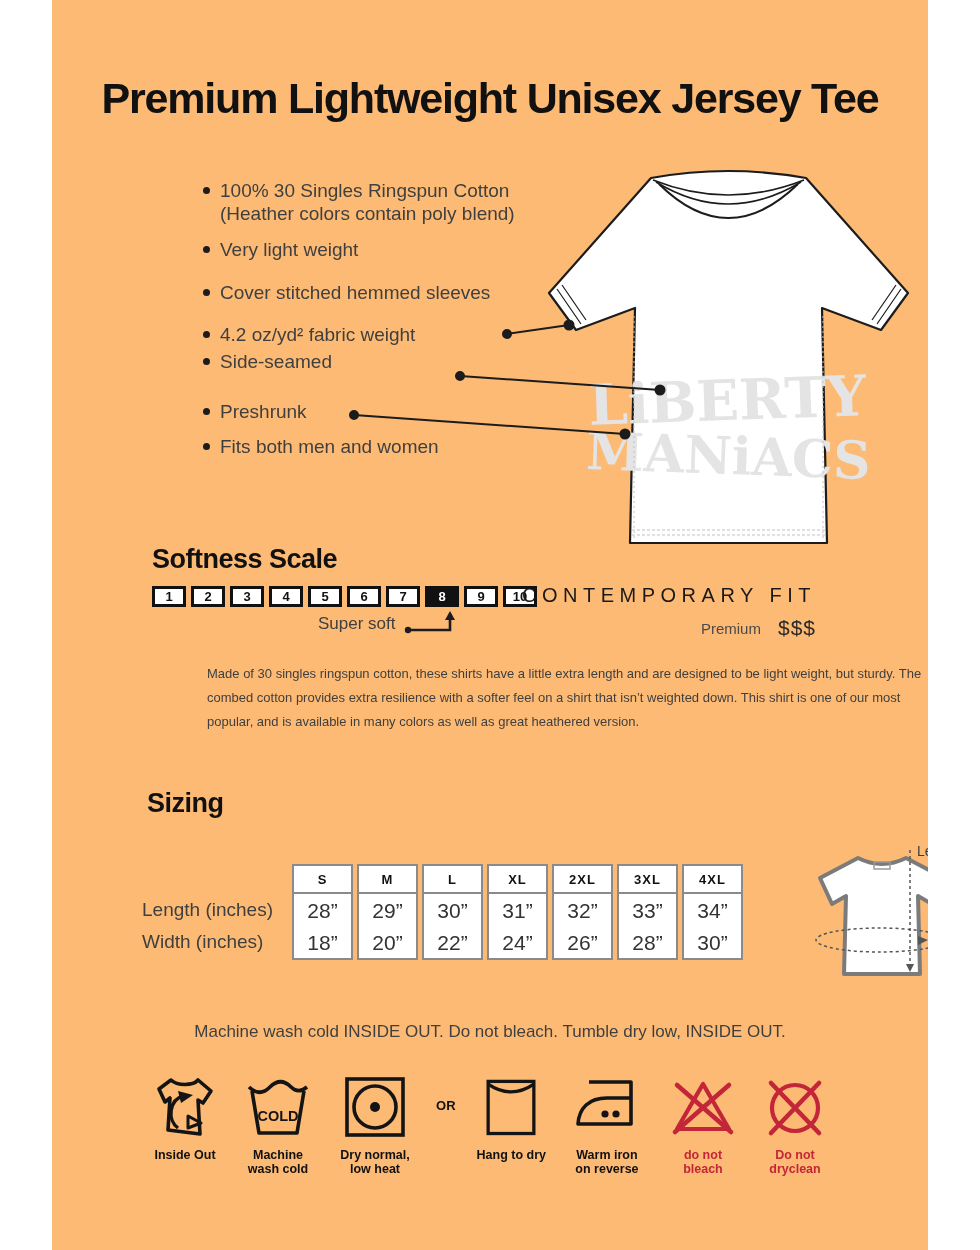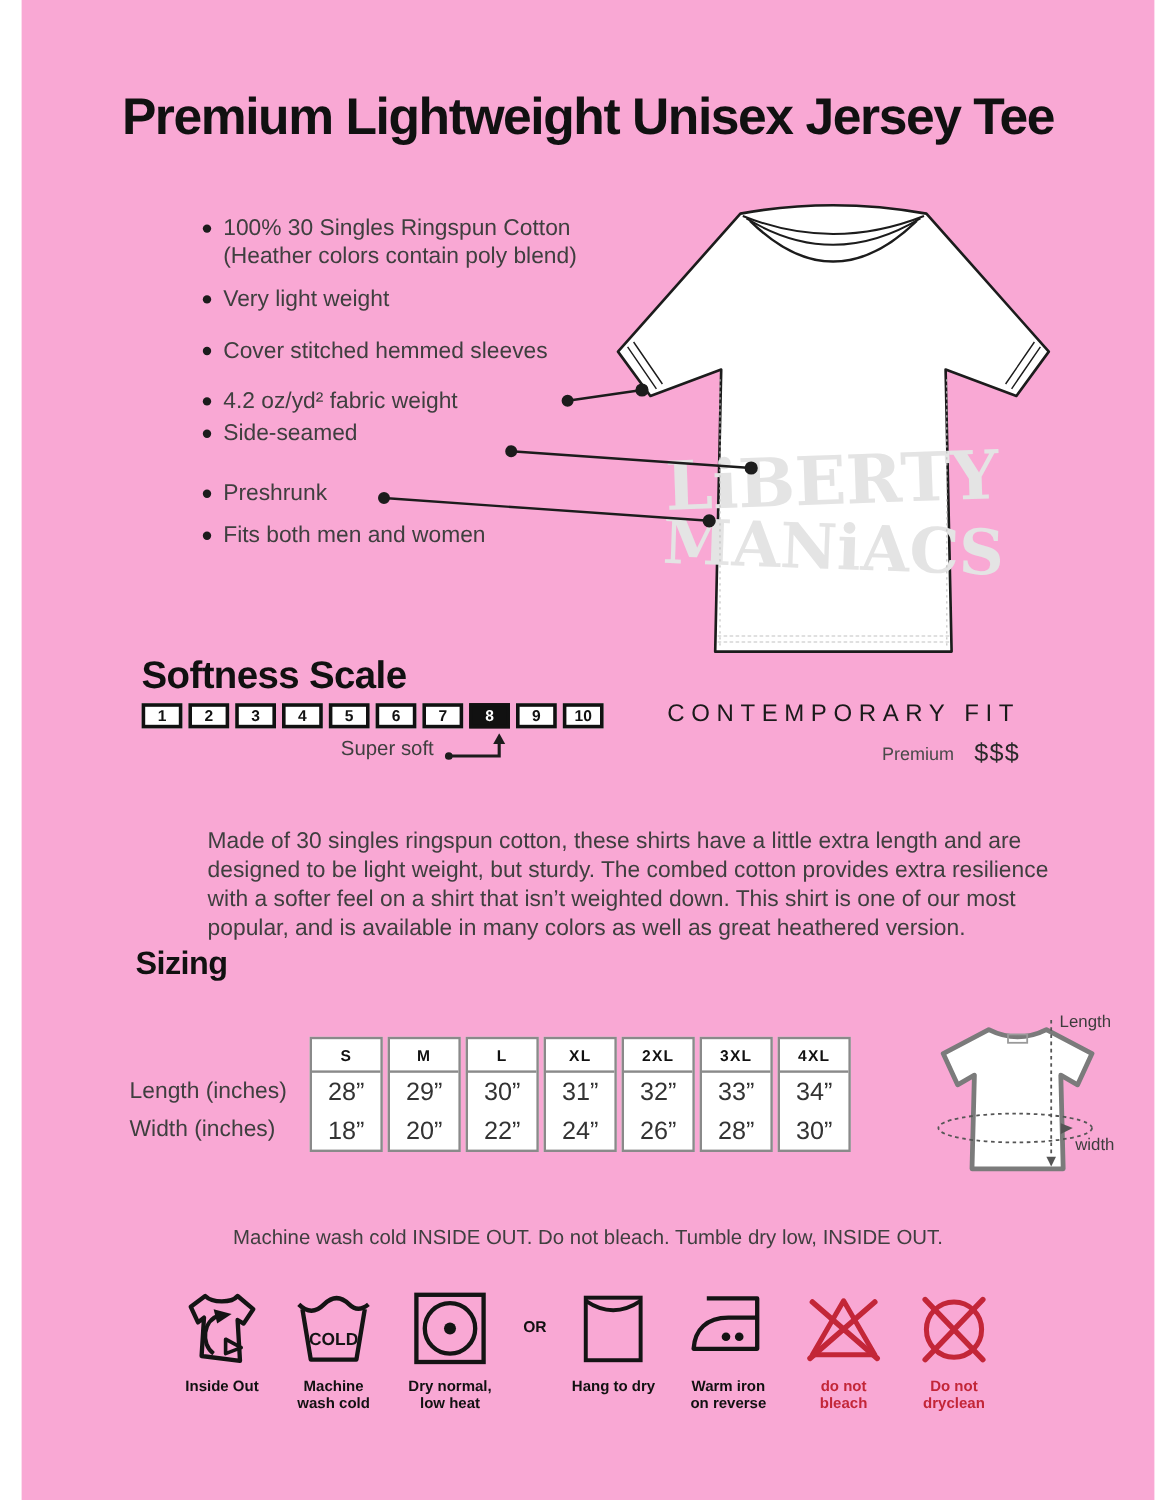--- a/index.html
+++ b/index.html
@@ -1,53 +1,53 @@
 <!DOCTYPE html>
 <html><head>
 <meta charset="utf-8">
 <style>
   * { margin:0; padding:0; box-sizing:border-box; }
   html,body { background:#fff; }
   body { font-family:"Liberation Sans","DejaVu Sans",sans-serif; color:#1c1c1c; }
-  .page { position:relative; width:944px; height:1250px; margin:0 auto; background:#f9a8d4; overflow:hidden; }
+  .page { position:relative; width:876px; height:1250px; margin:0 auto; background:#fdba74; overflow:hidden; }
 
   .title { position:absolute; top:74px; left:0; width:100%; text-align:center;
            font-size:43px; font-weight:bold; letter-spacing:-1.2px; color:#111; }
 
   
   .hero { position:absolute; top:158px; left:0; width:980px; height:400px; }
   .hero-svg { position:absolute; inset:0; }
   .features { position:absolute; left:168px; top:21px; width:316px; list-style:none; }
   .features li { position:relative; font-size:19px; line-height:23px; color:#3f3f3f; padding-left:0; }
   .features li .dot { position:absolute; left:-17px; top:8px; width:7px; height:7px; border-radius:50%; background:#1c1c1c; }
   .features li:nth-child(1){ margin-bottom:13px; }
   .features li:nth-child(2){ margin-bottom:20px; }
   .features li:nth-child(3){ margin-bottom:19px; }
   .features li:nth-child(4){ margin-bottom:4px; }
   .features li:nth-child(5){ margin-bottom:14px; }
   .features li:nth-child(6){ margin-bottom:12px;margin-top:27px; }
   .features li:nth-child(7){ margin-bottom:14px; }
 
   
-  .softness-h2 { position:absolute; left:100px; top:544px; font-size:32px; font-weight:bold; letter-spacing:-0.5px; color:#111; }
+  .softness-h2 { position:absolute; left:100px; top:544px; font-size:27px; font-weight:bold; letter-spacing:-0.5px; color:#111; }
   .scale { position:absolute; left:100px; top:586px; display:flex; gap:5px; }
   .scale .box { width:34px; height:21px; border:3px solid #111; background:#fff;
                 font-size:13px; font-weight:bold; line-height:15px; text-align:center; color:#111; }
   .scale .box.active { background:#111; color:#fff; }
   .supersoft { position:absolute; left:266px; top:611px; display:flex; align-items:center; gap:7px; }
   .supersoft .txt { font-size:17px; color:#3f3f3f; }
 
   
   .fit { position:absolute; right:112px; top:584px; text-align:right; }
   .fit .fit-label { font-size:20px; letter-spacing:5.5px; color:#1a1a1a; }
   .fit .fit-line2 { margin-top:9px; display:flex; justify-content:flex-end; align-items:center; gap:17px; }
   .fit .tier { font-size:15px; color:#4a4a4a; }
   .fit .price { font-size:21px; color:#2a2a2a; letter-spacing:1px; }
 
-  .desc { position:absolute; left:155px; top:690px; width:716px; font-size:19px; line-height:24px; color:#3f3f3f; }
+  .desc { position:absolute; left:155px; top:662px; width:716px; font-size:13px; line-height:24px; color:#3f3f3f; }
 
   
   .sizing-h2 { position:absolute; left:95px; top:788px; font-size:27px; font-weight:bold; letter-spacing:-0.5px; color:#111; }
   .rowlab { position:absolute; left:90px; font-size:19px; color:#3f3f3f; }
   .rowlab.l1 { top:899px; }
   .rowlab.l2 { top:931px; }
   .size-table { position:absolute; left:240px; top:864px; display:flex; gap:4px; }
   .size-col { width:61px; border:2px solid #8a8a8a; background:#fff; }
   .size-col .hd { height:28px; border-bottom:2px solid #8a8a8a; font-size:13px; font-weight:bold;
                   letter-spacing:1px; line-height:27px; text-align:center; color:#111; }

